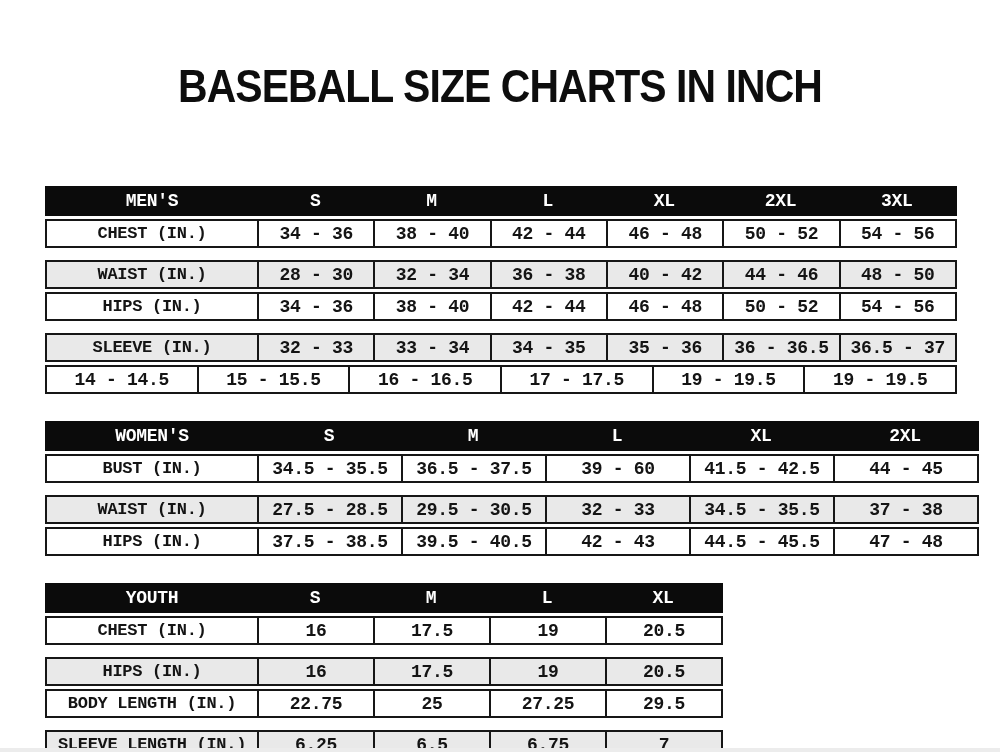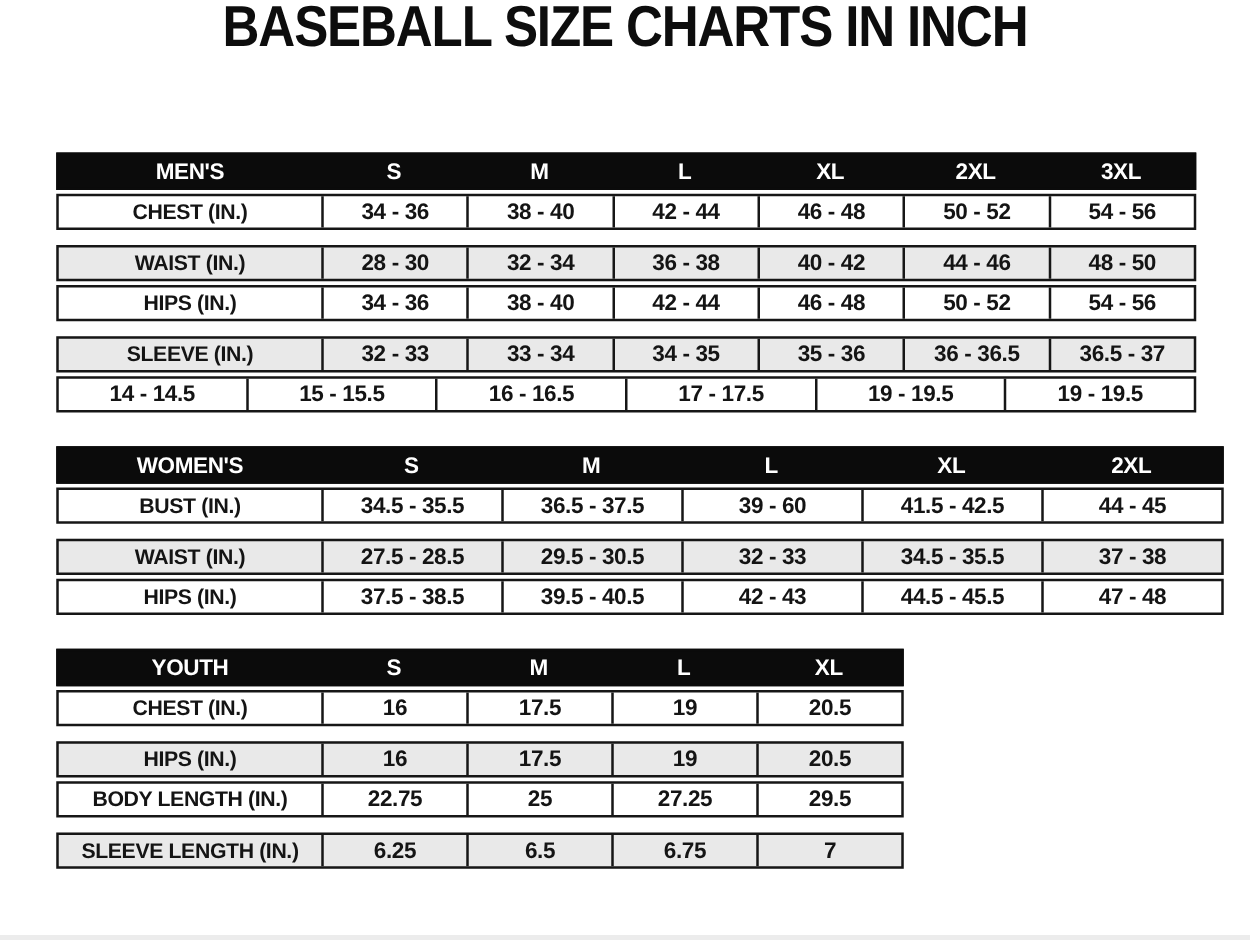--- a/index.html
+++ b/index.html
@@ -3,37 +3,37 @@
 <meta charset="utf-8">
 <style>
   * { margin: 0; padding: 0; box-sizing: border-box; }
   html, body { width: 1000px; height: 752px; background: #ffffff; }
   body {
     font-family: "Liberation Sans", sans-serif;
     color: #141414;
     overflow: hidden;
     position: relative;
   }
-  .page { width: 1000px; height: 752px; position: relative; }
+  .page { width: 1000px; height: 752px; position: relative; padding-top: 64px; }
 
   .page-title {
     text-align: center;
     font-size: 44px;
     font-weight: bold;
     letter-spacing: -1px;
     line-height: 44px;
     color: #0d0d0d;
     transform: scaleX(0.93) scaleY(1.05);
     transform-origin: 50% 50%;
     white-space: nowrap;
   }
 
   .tables-area { margin-left: 45px; }
 
-  .size-table { font-weight: bold; }
+  .size-table { font-weight: bold; font-family: Liberation Mono, monospace; }
   .size-table[data-table="mens"]  { width: 912px; margin-top: 78px; }
   .size-table[data-table="womens"]{ width: 934px; margin-top: 27px; }
   .size-table[data-table="youth"] { width: 678px; margin-top: 27px; }
 
   .t-hdr {
     display: flex;
     height: 30px;
     background: #0b0b0b;
     border: 2px solid #0b0b0b;
     color: #ffffff;

